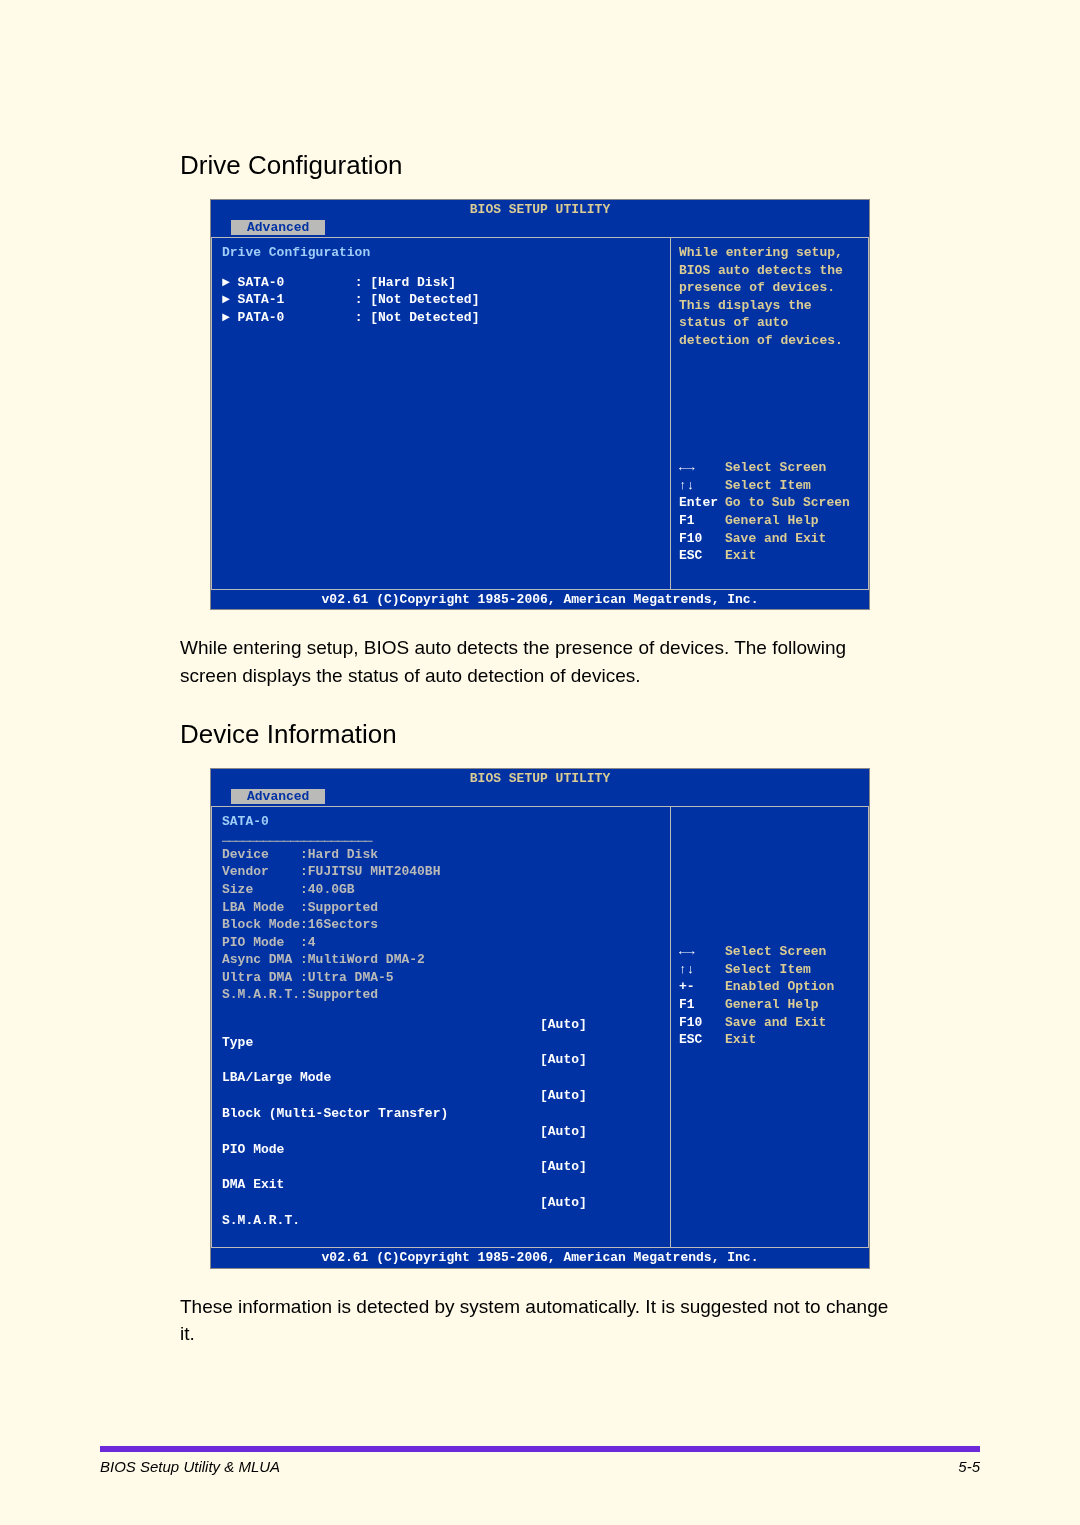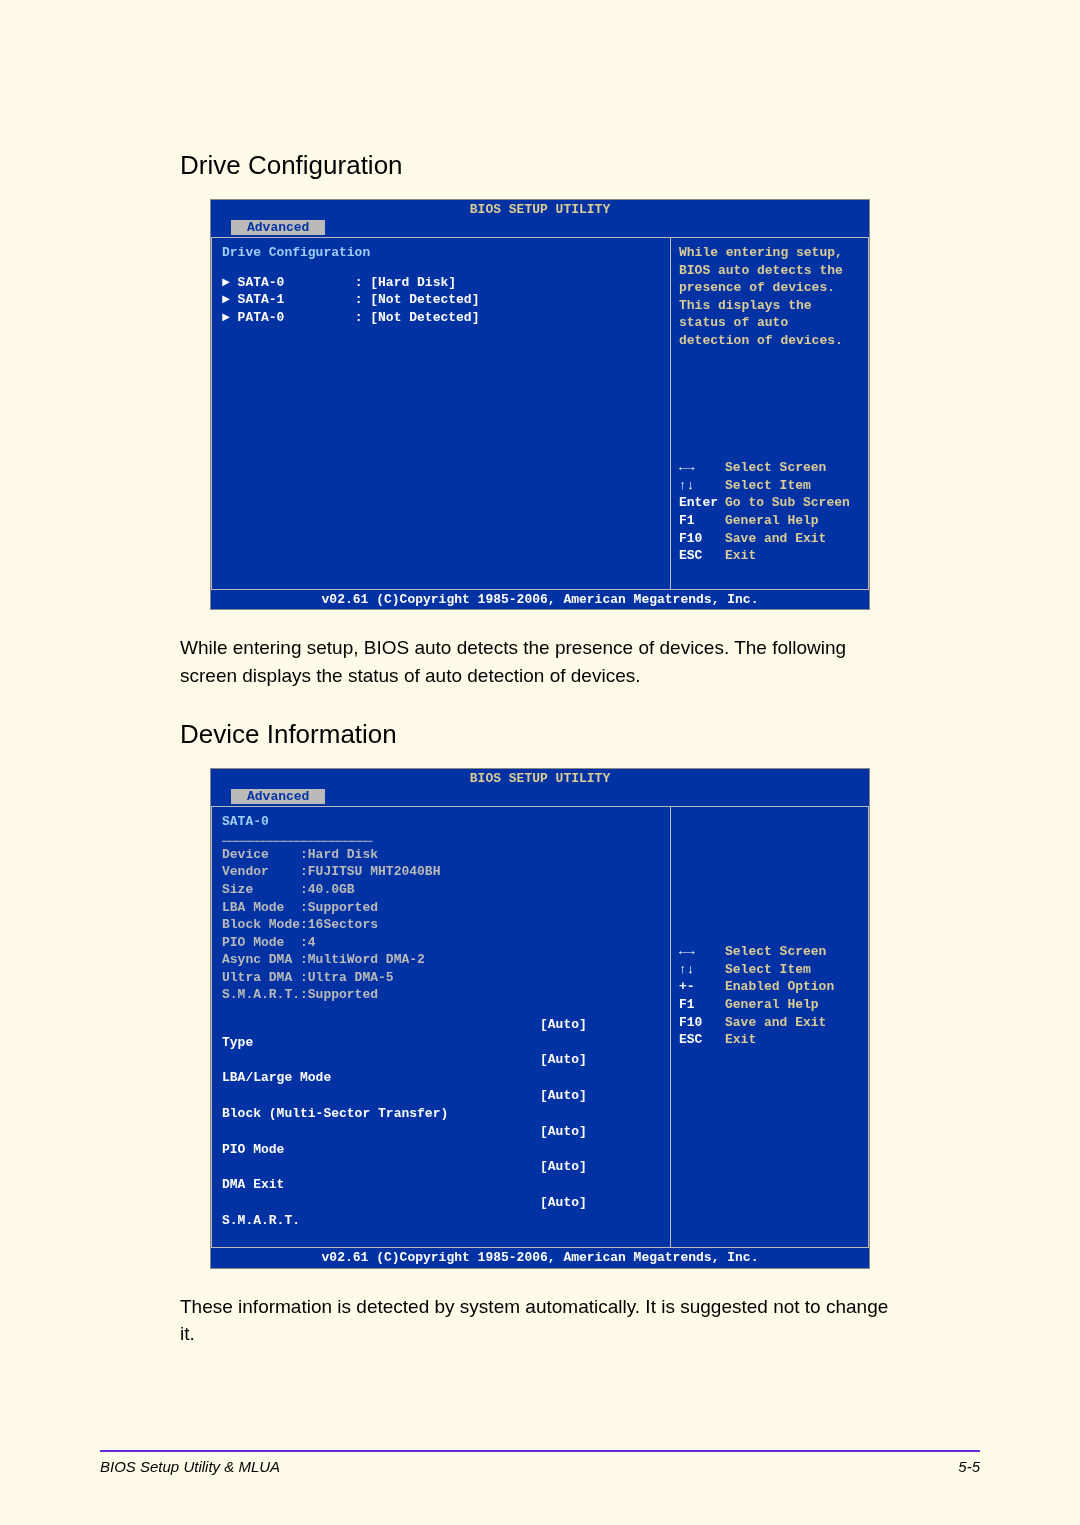--- a/index.html
+++ b/index.html
@@ -120,21 +120,21 @@
     font-size: 19px;
     margin: 18px 80px 30px 80px;
     line-height: 1.45;
   }
   
   .page-footer {
     position: absolute;
     bottom: 50px;
     left: 100px;
     right: 100px;
-    border-top: 2px solid #6d28d9;
+    border-top: 6px solid #6d28d9;
     padding-top: 6px;
     font-size: 15px;
     font-style: italic;
     display: flex;
     justify-content: space-between;
   }
 </style>
 </head>
 <body>
 

